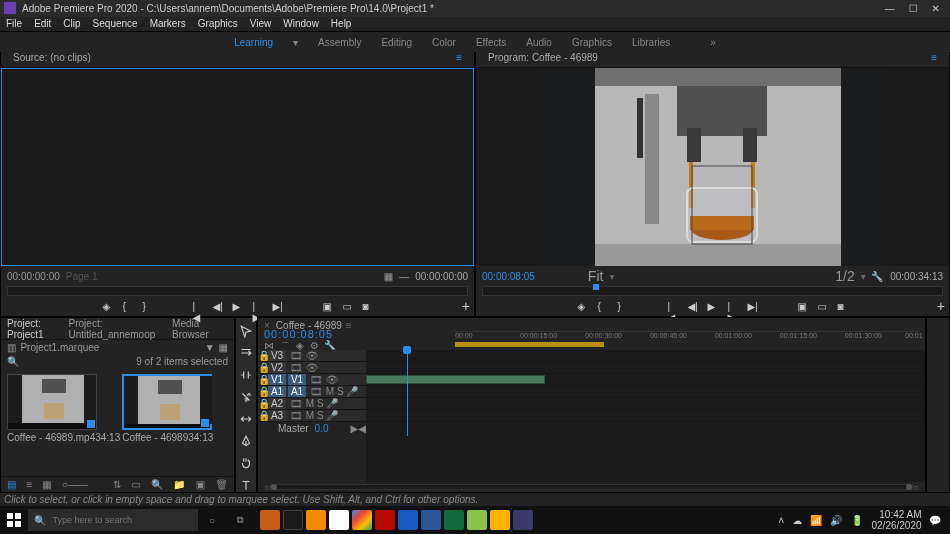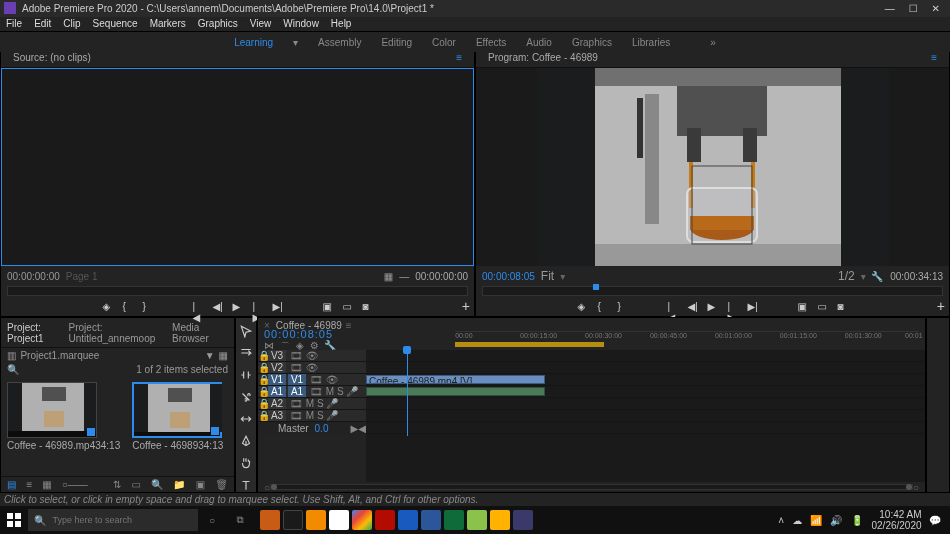--- a/index.html
+++ b/index.html
@@ -25,35 +25,35 @@
 
 .upper { display: flex; height: 268px; }
 .source-panel { flex: 1; display: flex; flex-direction: column; }
 .program-panel { flex: 1; display: flex; flex-direction: column; }
 .monitor-body { flex: 1; background: #1a1a1a; position: relative; display: flex; align-items: center; justify-content: center; }
 .monitor-body.src { border: 1px solid #2d8ceb; }
 .coffee-svg { width: 352px; height: 198px; }
 .monitor-bar { height: 20px; display: flex; align-items: center; padding: 0 6px; gap: 6px; font-size: 9px; color: #999; }
 .time-cur { color: #2d8ceb; font-size: 10px; }
 .time-dur { color: #aaa; margin-left: auto; }
-.fit-label { font-size: 12px; color: #999; }
+.fit-label { font-size: 14px; color: #999; margin-left: 47px; }
 .ruler-strip { height: 10px; background: #1a1a1a; position: relative; margin: 0 6px; border: 1px solid #333; }
 .playhead-mini { position: absolute; top: -3px; width: 6px; height: 6px; background: #2d8ceb; }
 .transport { height: 20px; display: flex; align-items: center; justify-content: center; gap: 10px; }
 .transport .ico { width: 10px; height: 10px; display: inline-block; color: #ccc; }
 .add-btn { position: absolute; right: 4px; color: #ccc; font-size: 14px; }
 
 .lower { display: flex; height: 185px; }
 .project { width: 235px; border: 1px solid #000; background: #232323; display: flex; flex-direction: column; }
-.project-tabs { height: 30px; display: flex; gap: 0; padding: 0 6px; font-size: 8px; color: #999; border-bottom: 1px solid #111; align-items: center; }
+.project-tabs { height: 22px; display: flex; gap: 0; padding: 0 6px; font-size: 8px; color: #999; border-bottom: 1px solid #111; align-items: center; }
 .project-row { height: 14px; display: flex; align-items: center; padding: 0 6px; font-size: 8px; color: #999; }
 .project-icons { margin-left: auto; display: flex; gap: 4px; }
 .search-row { height: 14px; display: flex; align-items: center; padding: 0 6px; font-size: 8px; color: #999; }
 .search-row .count { margin-left: auto; }
-.thumbs { display: flex; gap: 12px; padding: 6px; }
+.thumbs { display: flex; gap: 2px; padding: 6px; }
 .thumb-card { display: flex; flex-direction: column; }
 .thumb { width: 90px; height: 56px; background: #0c0c0c; border: 1px solid #444; position: relative; }
 .thumb.sel { border: 2px solid #2d8ceb; }
 .thumb-svg { width: 88px; height: 48px; }
 .thumb-label-row { display: flex; justify-content: space-between; font-size: 8px; color: #aaa; margin-top: 2px; }
 .thumb .corner { position: absolute; right: 1px; bottom: 1px; width: 8px; height: 8px; background: #2d8ceb; font-size: 6px; text-align: center; }
 .project-btm { margin-top: auto; height: 16px; display: flex; align-items: center; gap: 10px; padding: 0 6px; font-size: 9px; color: #888; border-top: 1px solid #111; }
 .toolstrip { width: 22px; background: #2a2a2a; border: 1px solid #000; display: flex; flex-direction: column; align-items: center; gap: 8px; padding-top: 6px; }
 .tool { width: 14px; height: 14px; display: flex; align-items: center; justify-content: center; color: #ccc; }
 .tool svg { stroke: #ccc; fill: none; }
@@ -244,21 +244,21 @@
     <div class="project-row">
       <span>▥</span>
       <span style="margin-left:4px">Project1.marquee</span>
       <div class="project-icons">
         <span>▼</span>
         <span>▦</span>
       </div>
     </div>
     <div class="search-row">
       <span>🔍</span>
-      <span class="count">1 of 2 items selected</span>
+      <span class="count">9 of 2 items selected</span>
     </div>
     <div class="thumbs">
       <div class="thumb-card">
         <div class="thumb">
           <svg class="thumb-svg" viewBox="0 0 88 48">
             <rect width="88" height="48" fill="#1a1c1e"></rect>
               <rect x="14" width="62" height="48" fill="#b0b0b0"></rect>
             <rect x="34" y="4" width="24" height="14" fill="#505050"></rect>
               <rect x="36" y="28" width="20" height="16" fill="rgba(200,150,80,0.6)"></rect>
           </svg>
@@ -435,23 +435,20 @@
         <div class="master-row">
             <span>Master</span>
             <span class="m0">0.0</span>
             <span style="margin-left:auto;color:#888">▶◀</span>
           </div>
       </div>
       <div class="track-area">
         <div class="tl-playhead" style="left:7.4%;height:86px;"></div>
         <div class="track-row"></div>
         <div class="track-row"></div>
-        <div class="track-row">
-          <div class="clip" style="left:0;width:32%;"><span>Coffee - 46989.mp4 [V]</span></div>
-        </div>
         <div class="track-row">
           <div class="clip audio" style="left:0;width:32%;"></div>
         </div>
         <div class="track-row"></div>
         <div class="track-row"></div>
         <div class="track-row"></div>
       </div>
     </div>
     <div class="tl-scroll">
       <span style="color:#666">○</span>

